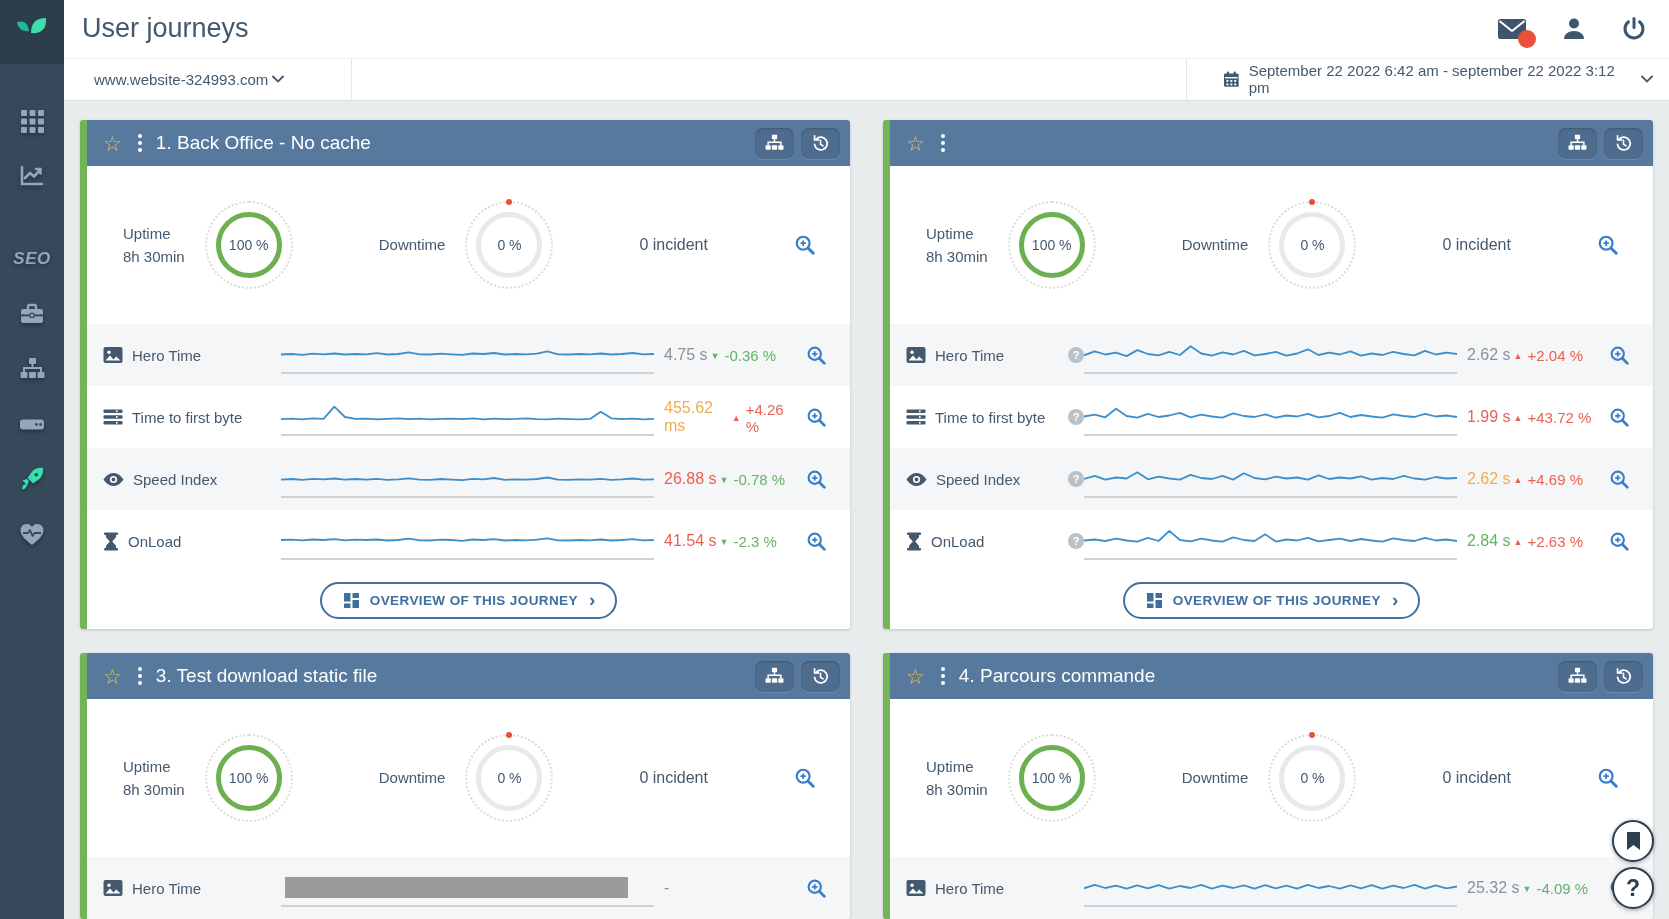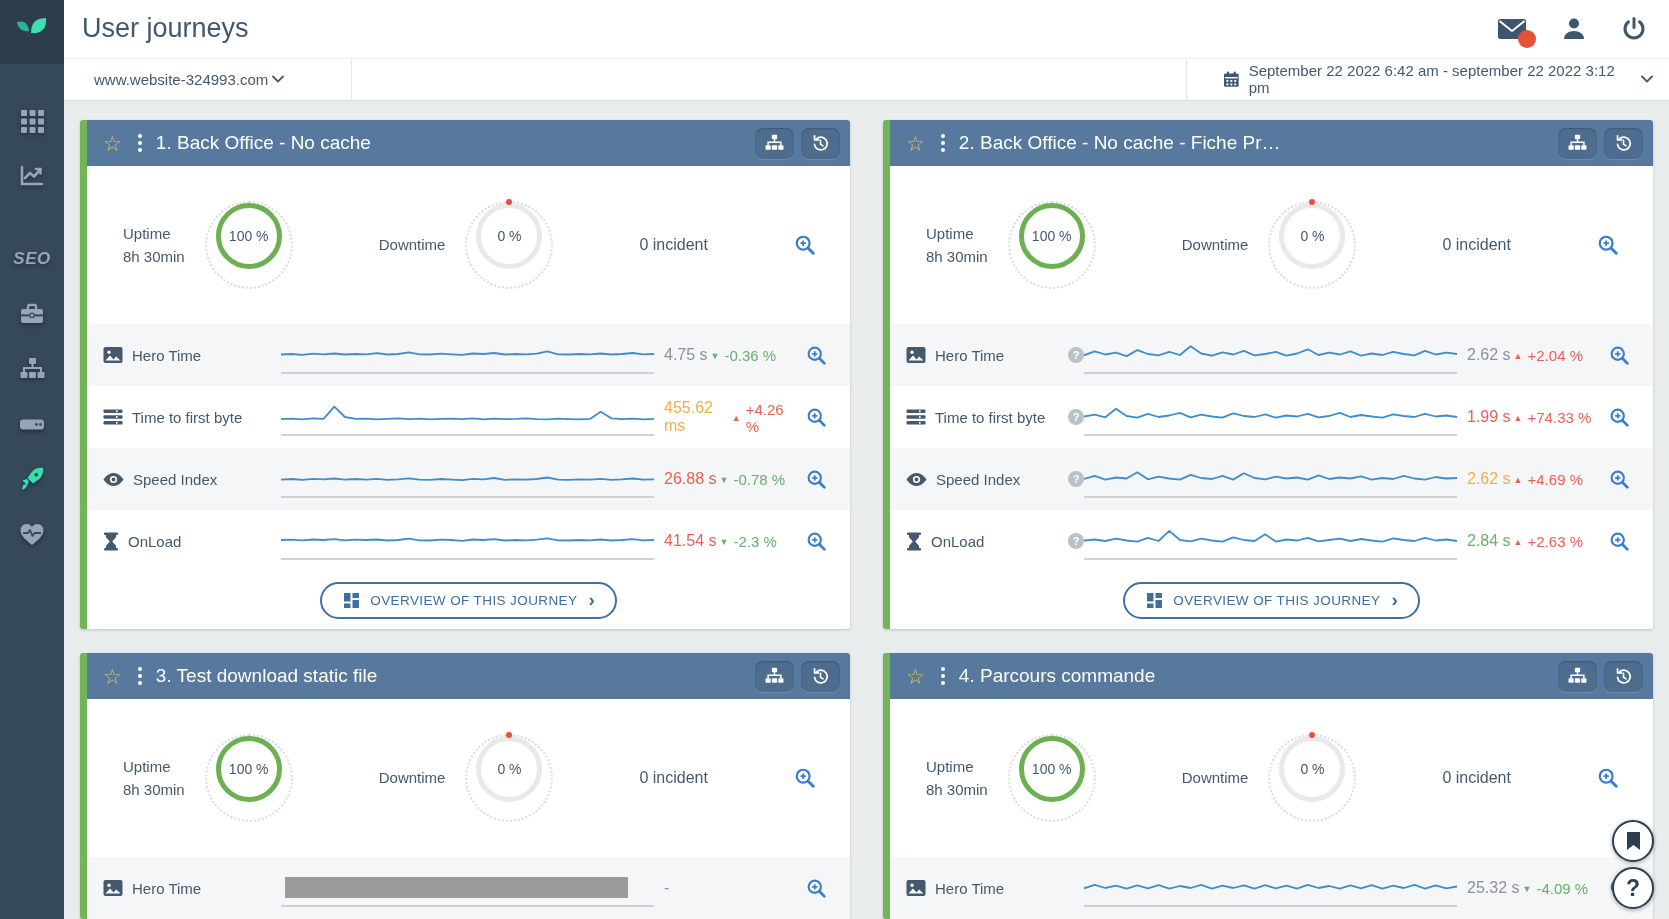--- a/index.html
+++ b/index.html
@@ -36,21 +36,21 @@
   .star-icon { font-size:21px; color:#e6c24c; line-height:1; cursor:pointer; }
   .kebab { display:flex; flex-direction:column; gap:3px; margin:0 14px 0 16px; cursor:pointer; }
   .kebab i { width:4px; height:4px; border-radius:50%; background:#fff; }
   .card-title { color:#fff; font-size:19px; font-weight:400; white-space:nowrap; overflow:hidden; }
   .hdr-buttons { margin-left:auto; display:flex; gap:7px; }
   .hdr-btn { width:39px; height:31px; border-radius:8px; background:rgba(0,0,0,.10); box-shadow:inset 0 1px 2px rgba(0,0,0,.2), 0 1px 1px rgba(255,255,255,.15); display:flex; align-items:center; justify-content:center; cursor:pointer; }
   
   .gauge-section { height:158px; display:flex; align-items:center; padding:0 34px 0 36px; justify-content:space-between; }
   .gauge-group { display:flex; align-items:center; gap:20px; }
   .gauge-label { font-size:15px; line-height:1.55; }
-  .tickring { width:88px; height:88px; border-radius:50%; border:2px dotted #dcdcdc; display:flex; align-items:flex-start; justify-content:center; position:relative; }
+  .tickring { width:88px; height:88px; border-radius:50%; border:2px dotted #dcdcdc; display:flex; align-items:center; justify-content:center; position:relative; }
   .tickring.has-dot::after { content:""; position:absolute; top:-4px; left:calc(50% - 3px); width:6px; height:6px; border-radius:50%; background:#e8503a; }
   .ring { width:66px; height:66px; border-radius:50%; border:5px solid #e9e9e9; display:flex; align-items:center; justify-content:center; font-size:14px; color:#44596e; background:#fff; }
   .ring.green { border-color:#6cb052; }
   .incident-text { font-size:16px; }
   .zoom-btn { cursor:pointer; display:flex; }
   
   .metric-row { height:62px; display:flex; align-items:center; padding:0 10px 0 16px; }
   .metric-row.alt { background:#f4f6f7; }
   .m-left { width:178px; display:flex; align-items:center; gap:9px; flex:0 0 178px; }
   .m-label { font-size:15px; color:#44596e; flex:1; white-space:nowrap; }
@@ -64,21 +64,21 @@
   .v-delta { font-size:15px; display:flex; align-items:center; gap:5px; }
   .v-arrow { font-size:9px; }
   [data-color="gray"]   { color:#8b9399; }
   [data-color="green"]  { color:#67b168; }
   [data-color="orange"] { color:#efae4e; }
   [data-color="red"]    { color:#ea6153; }
   .m-zoom { width:48px; flex:0 0 48px; display:flex; justify-content:center; }
   
   .card-footer { height:57px; display:flex; align-items:center; justify-content:center; }
   .overview-btn { display:flex; align-items:center; gap:11px; border:2px solid #41719e; border-radius:21px; padding:8px 20px 8px 22px; background:#fff; cursor:pointer; color:#3e6f9e; }
-  .overview-label { font-size:13.5px; font-weight:normal; letter-spacing:.4px; color:#3e6f9e; }
+  .overview-label { font-size:13.5px; font-weight:bold; letter-spacing:.4px; color:#3e6f9e; }
   .overview-chevron { font-size:19px; font-weight:bold; line-height:1; margin-top:-2px; }
   
   .fab { position:fixed; right:15px; width:42px; height:42px; border-radius:50%; background:#fff; border:2.5px solid #2c3e50; box-shadow:0 1px 4px rgba(0,0,0,.35); display:flex; align-items:center; justify-content:center; cursor:pointer; z-index:5; }
   .fab-bookmark { bottom:57px; }
   .fab-question { bottom:10px; font-size:23px; font-weight:bold; color:#2c3e50; }
 </style>
 </head>
 <body>
 
 <nav class="sidebar">
@@ -409,21 +409,20 @@
     </section>
 
     <section class="card">
       <div class="card-header">
         <span class="star-icon">☆</span>
         <span class="kebab">
             <i></i>
             <i></i>
             <i></i>
           </span>
-        <span class="card-title">2. Back Office - No cache - Fiche Pr…</span>
         <span class="hdr-buttons">
           <span class="hdr-btn">
             <svg width="19" height="18" viewBox="0 0 25 24">
                 <rect x="9" y="1" width="7" height="6" rx="1" fill="#fff"></rect>
                 <path d="M12.5 7v4M4 15v-4h17v4" stroke="#fff" stroke-width="2" fill="none"></path>
                 <rect x="0.5" y="15" width="7" height="6" rx="1" fill="#fff"></rect>
                 <rect x="9" y="15" width="7" height="6" rx="1" fill="#fff"></rect>
                 <rect x="17.5" y="15" width="7" height="6" rx="1" fill="#fff"></rect>
               </svg>
           </span>
@@ -511,21 +510,21 @@
         </div>
         <div class="m-spark">
             <svg width="373" height="38">
               <polyline points="0.0,18.5 10.7,16.7 21.3,19.3 32.0,10.7 42.6,18.0 53.3,19.6 63.9,15.9 74.6,19.0 85.3,17.5 95.9,14.9 106.6,19.3 117.2,16.7 127.9,18.5 138.5,19.6 149.2,15.4 159.9,18.0 170.5,19.0 181.2,16.4 191.8,19.6 202.5,17.5 213.1,18.5 223.8,15.9 234.5,19.3 245.1,18.0 255.8,14.9 266.4,19.0 277.1,17.0 287.7,18.5 298.4,19.6 309.1,16.4 319.7,18.0 330.4,19.0 341.0,15.9 351.7,18.5 362.3,17.5 373.0,19.0" fill="none" stroke="#3e8ecc" stroke-width="1.8" stroke-linejoin="round"></polyline>
             </svg>
           </div>
         <div class="m-value">
           <span class="v-main" data-color="red">1.99 s</span>
           <span class="v-delta" data-color="red">
               <span class="v-arrow">▲</span>
-              <span>+74.33 %</span>
+              <span>+43.72 %</span>
             </span>
         </div>
         <span class="m-zoom">
           <svg width="21" height="21" viewBox="0 0 24 24">
               <circle cx="10" cy="10" r="7" stroke="#3a7dc9" stroke-width="2.4" fill="none"></circle>
               <path d="M15.5 15.5L21 21" stroke="#3a7dc9" stroke-width="3.2" stroke-linecap="round"></path>
               <path d="M10 7v6M7 10h6" stroke="#3a7dc9" stroke-width="2"></path>
             </svg>
         </span>
       </div>

